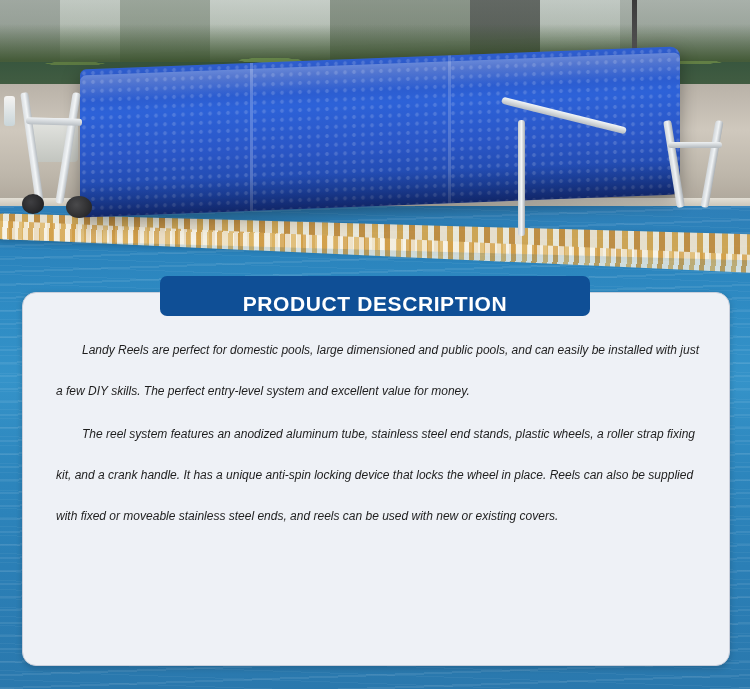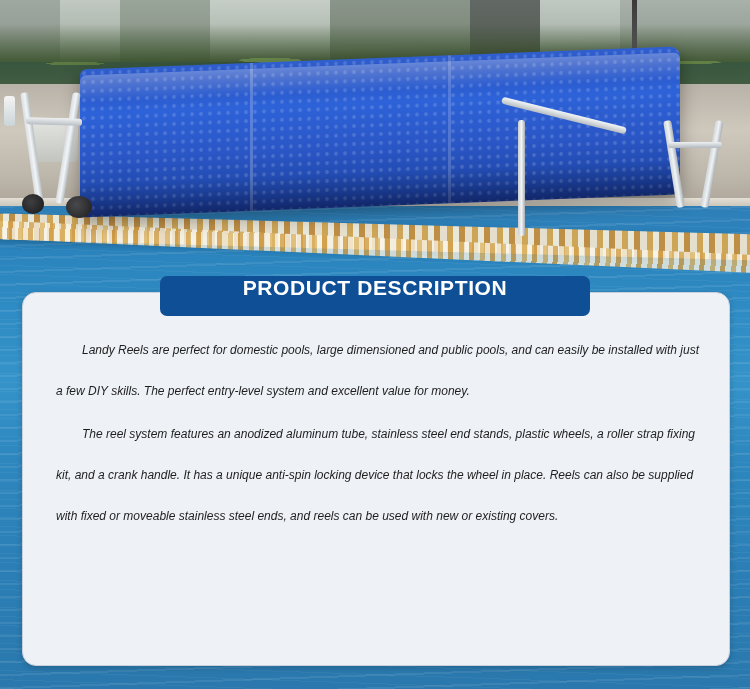--- a/index.html
+++ b/index.html
@@ -287,21 +287,21 @@
 
   .desc-title-bar {
     position: absolute;
     left: 160px;
     top: 276px;
     width: 430px;
     height: 40px;
     background: #0f4f96;
     border-radius: 7px;
     display: flex;
-    align-items: flex-start;
+    align-items: flex-end;
     justify-content: center;
   }
   .desc-title-bar .title-text {
     color: #ffffff;
     font-size: 21px;
     font-weight: bold;
     letter-spacing: 0.6px;
     font-family: "Liberation Sans", sans-serif;
   }
 

